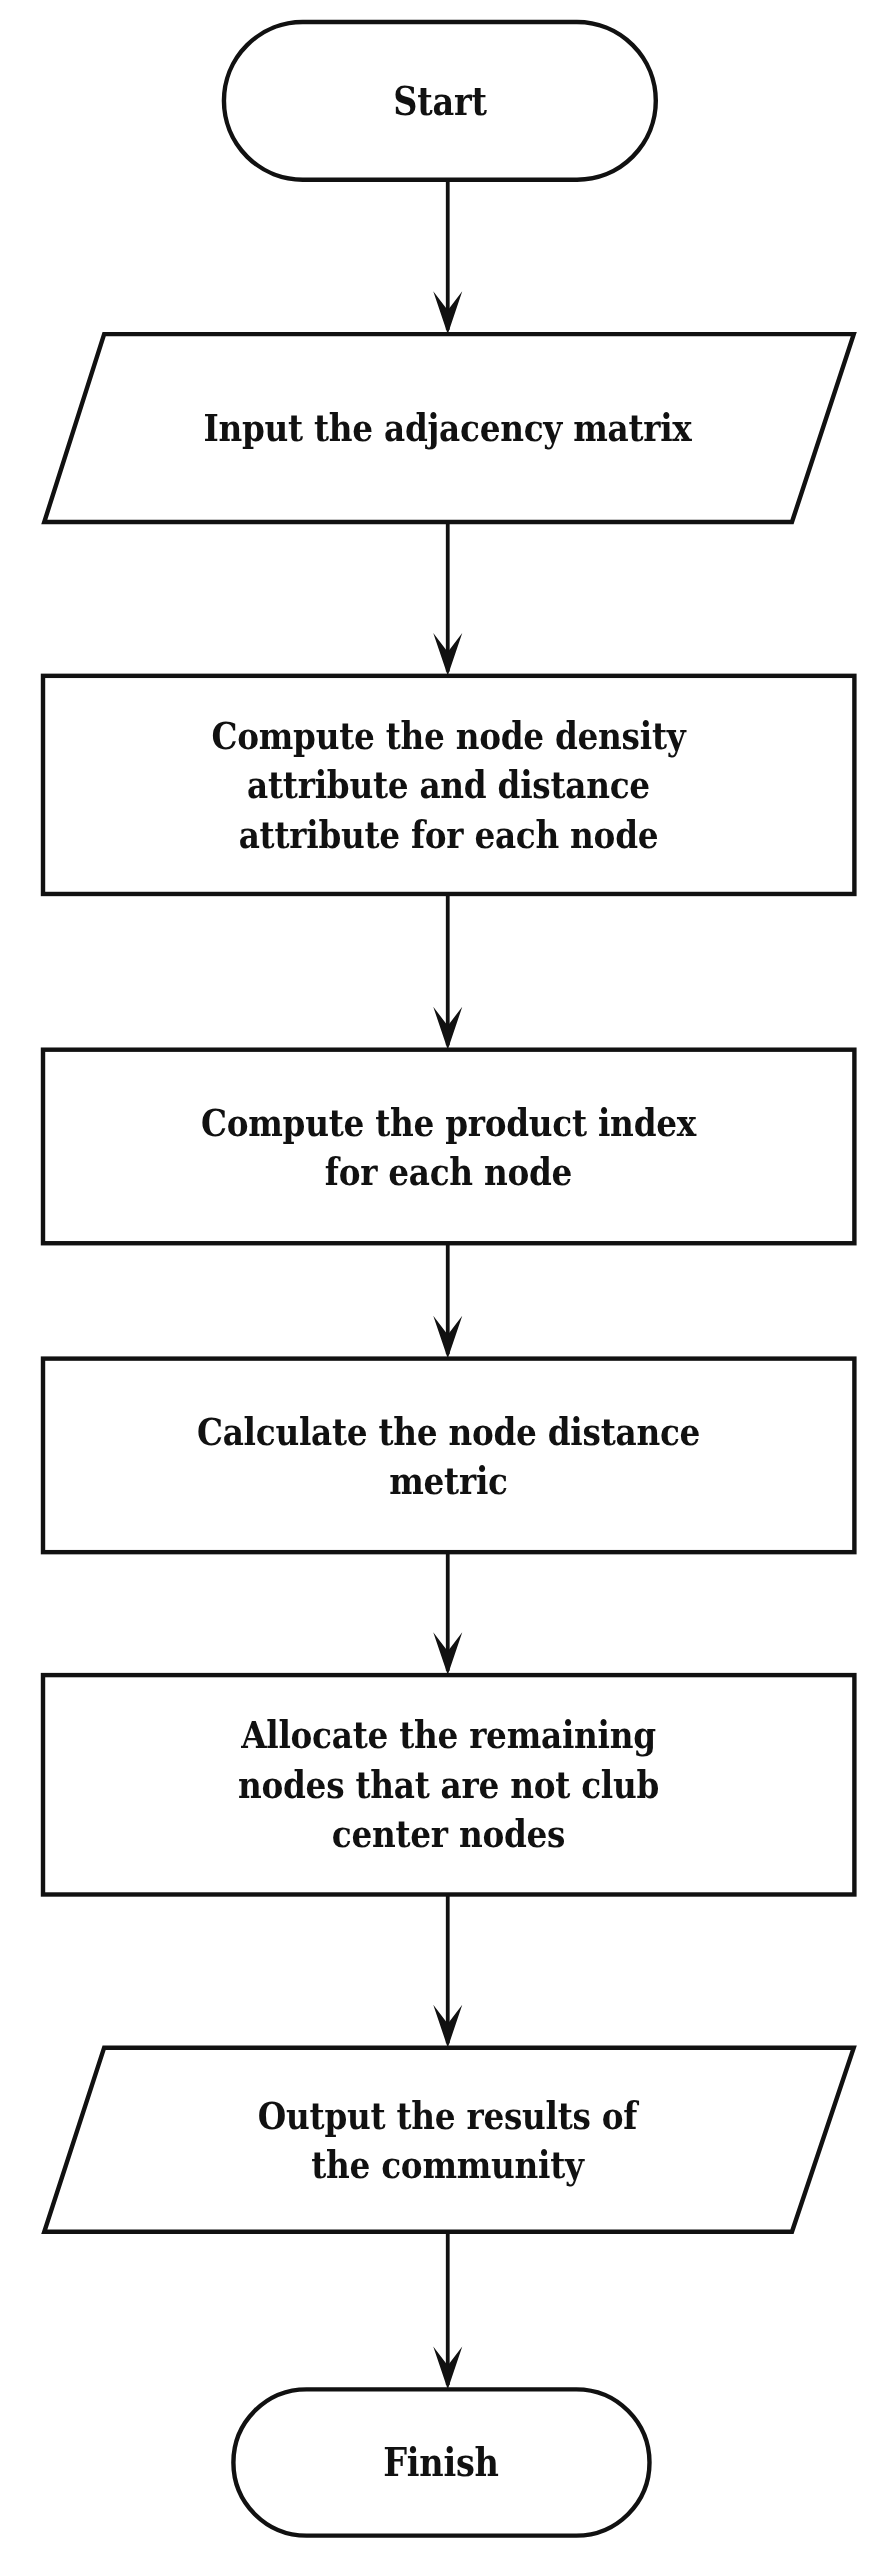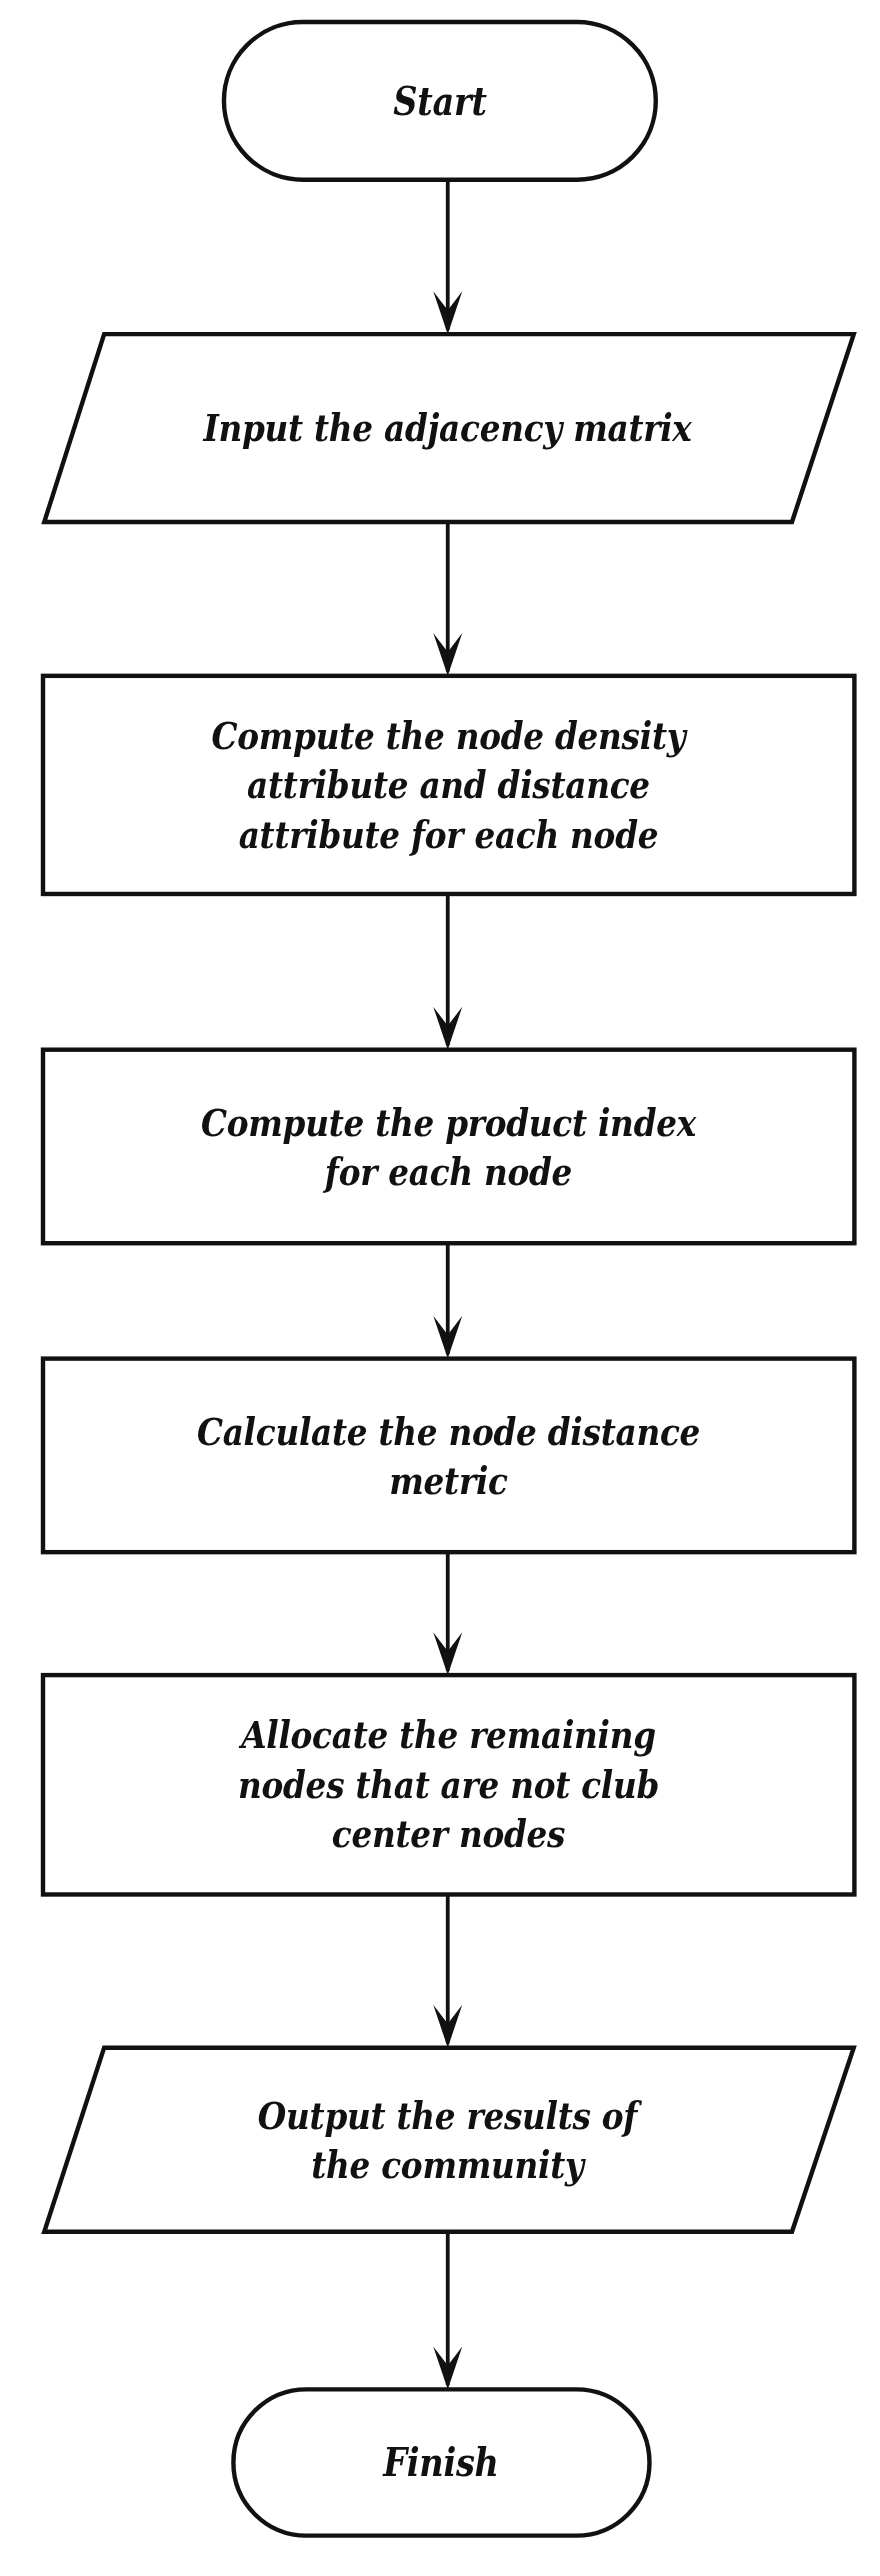--- a/index.html
+++ b/index.html
@@ -8,21 +8,20 @@
     padding: 0;
     background: #ffffff;
   }
   #flow-root {
     position: relative;
     width: 881px;
     height: 2576px;
     background: #ffffff;
     overflow: hidden;
     font-family: "DejaVu Serif", "Liberation Serif", serif;
-    font-style: italic;
   }
   #flow-svg {
     position: absolute;
     left: 0;
     top: 0;
     width: 881px;
     height: 2576px;
     display: block;
   }
   

